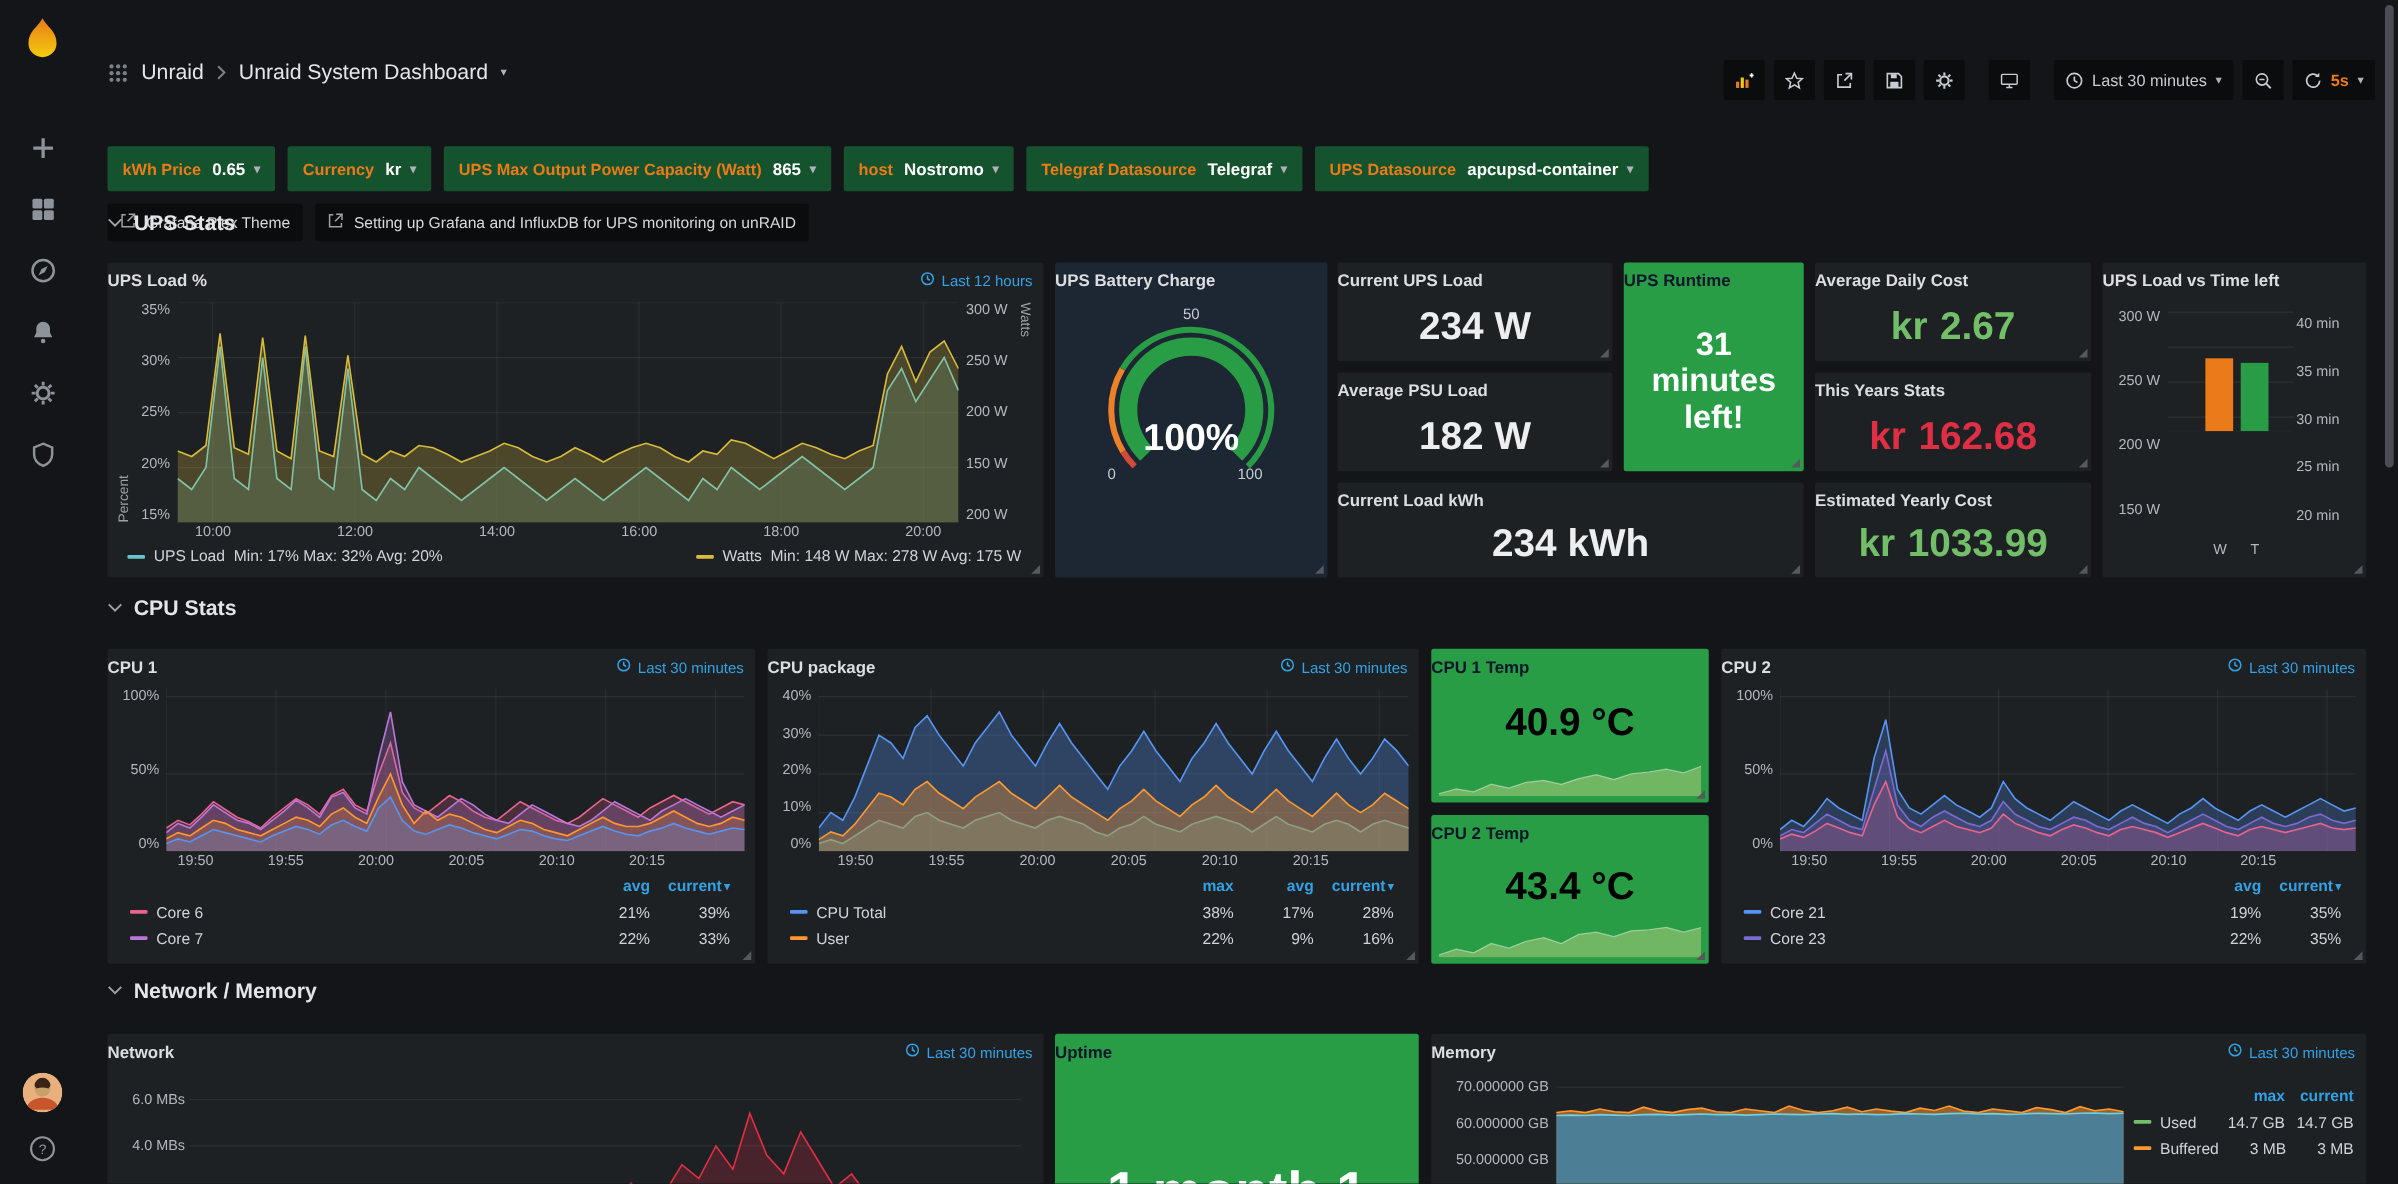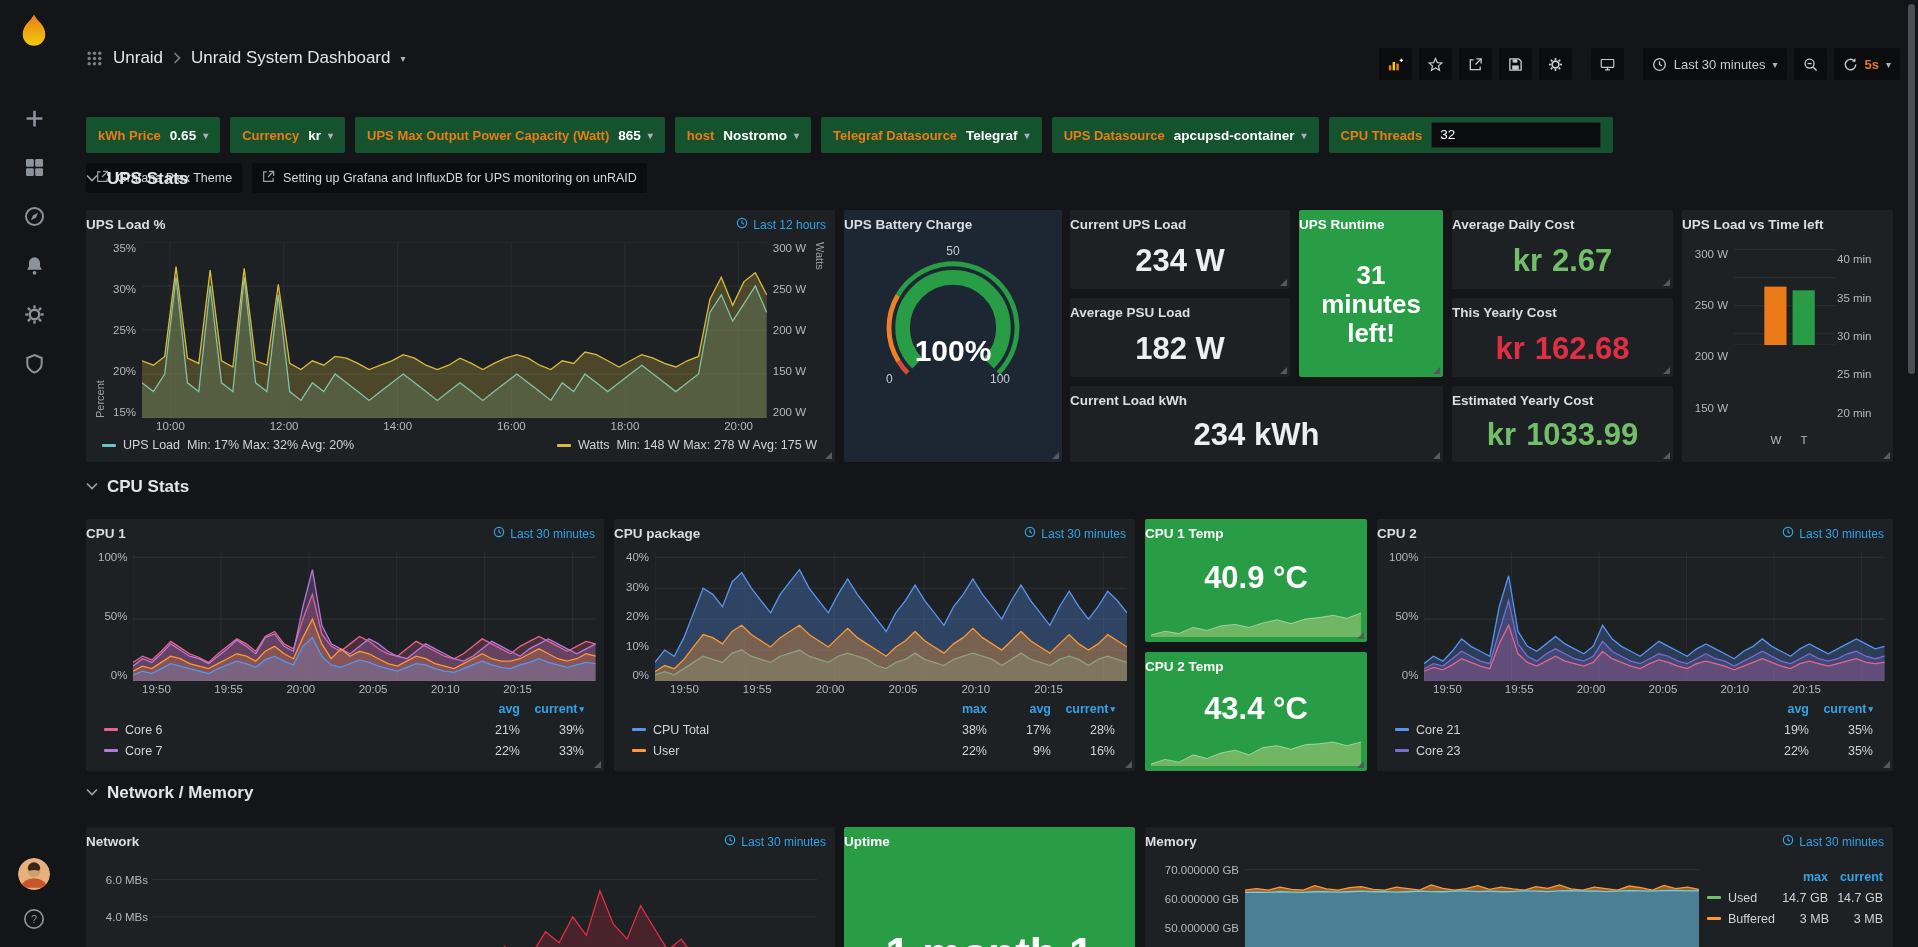--- a/index.html
+++ b/index.html
@@ -46,21 +46,21 @@
   
   .dashboard { position:absolute; left:0; right:0; top:147px; bottom:0; overflow:hidden; }
   .section-h { position:absolute; display:flex; align-items:center; gap:9px; font-size:17px; font-weight:700; color:#e3e5e8; cursor:pointer; }
   .section-h svg { width:12px; height:12px; color:#9da2a8; }
 
   .panel { position:absolute; background:#1e2124; border-radius:2px; }
   .panel::after { content:""; position:absolute; right:3px; bottom:3px; width:0; height:0; border-left:7px solid transparent; border-bottom:7px solid #55585d; }
   .panel.green { background:#299c46; }
   .panel.gaugebg { background:#1c2733; }
   .p-head { height:28px; display:flex; align-items:center; justify-content:flex-start; position:relative; font-weight:700; font-size:13.5px; color:#dcdde0; cursor:pointer; }
-  .green .p-head { color:#ffffff; }
+  .green .p-head { color:#0f172a; }
   .p-time { position:absolute; right:9px; top:7px; display:flex; align-items:center; gap:5px; color:#33a2e5; font-size:12px; font-weight:400; }
   .p-time svg { width:12px; height:12px; }
 
   
   .graph-body { position:absolute; left:0; right:0; top:28px; bottom:0; display:flex; flex-direction:column; padding:4px 8px 6px 6px; }
   .g-row { flex:1; display:flex; min-height:0; }
   .axis-rot { writing-mode:vertical-rl; transform:rotate(180deg); font-size:11px; color:#9da2a8; display:flex; align-items:center; width:15px; }
   .axis-rot.right { transform:none; }
   .yticks { display:flex; flex-direction:column; justify-content:space-between; font-size:11.5px; color:#b4b8be; padding:0 6px; white-space:nowrap; }
   .yticks.left { align-items:flex-end; }
@@ -81,21 +81,21 @@
   .ltc { width:64px; text-align:right; }
   .ltc.cur { display:inline-flex; justify-content:flex-end; align-items:center; gap:2px; }
   .hcaret { font-size:9px; }
 
   
   .stat-body { position:absolute; left:6px; right:6px; top:28px; bottom:6px; display:flex; align-items:center; justify-content:center; gap:10px; text-align:center; }
   .stat-value { font-size:31px; font-weight:700; color:#eceef0; white-space:nowrap; }
   .stat-prefix { font-size:31px; font-weight:700; }
   .t-green { color:#73bf69; }
   .t-red { color:#e02f44; }
-  .green .stat-value { color:#ffffff; }
+  .green .stat-value { color:#000000; }
   .rt-value { font-size:26px; font-weight:700; color:#fff; line-height:1.12; padding:0 14px; }
   .spark { position:absolute; left:6px; right:6px; bottom:5px; height:30px; }
   .spark svg { width:100%; height:100%; }
   .v-top { align-items:flex-start; padding-top:74px; }
   .uptime-value { font-size:44px; font-weight:700; color:#fff; white-space:nowrap; }
 
   
   .gauge-body { position:absolute; inset:28px 0 0; }
   .gauge-svg { position:absolute; left:12px; right:12px; top:10px; height:146px; }
   .gauge-svg svg { width:100%; height:100%; }
@@ -360,24 +360,20 @@
               <span class="caret">▾</span>
             </span>
           </div>
         <div class="var-pill">
             <span class="var-label">UPS Datasource</span>
             <span class="var-value">
               <span>apcupsd-container</span>
               <span class="caret">▾</span>
             </span>
           </div>
-        <div class="var-pill">
-            <span class="var-label">CPU Threads</span>
-            <span class="var-input">32</span>
-          </div>
       </div>
       <div class="links">
         <a class="dash-link">
             <span><svg viewBox="0 0 14 14" width="13" height="13">
                 <path d="M5 2 H1.8 V12.2 H12 V9" fill="none" stroke="currentColor" stroke-width="1.3"></path>
                 <path d="M7.5 1.5 H12.5 V6.5" fill="none" stroke="currentColor" stroke-width="1.3"></path>
                 <path d="M12.5 1.5 L6.5 7.5" stroke="currentColor" stroke-width="1.3"></path>
               </svg></span>
             <span>Grafana Plex Theme</span>
           </a>
@@ -530,21 +526,21 @@
         <div class="p-head">
             <span>Average Daily Cost</span>
           </div>
         <div class="stat-body">
             <span class="stat-prefix t-green">kr</span>
             <span class="stat-value t-green">2.67</span>
           </div>
       </div>
       <div class="panel" style="left:1384px;top:151px;width:221px;height:79px;">
         <div class="p-head">
-            <span>This Yearly Cost</span>
+            <span>This Years Stats</span>
           </div>
         <div class="stat-body">
             <span class="stat-prefix t-red">kr</span>
             <span class="stat-value t-red">162.68</span>
           </div>
       </div>
       <div class="panel" style="left:1384px;top:239px;width:221px;height:76px;">
         <div class="p-head">
             <span>Estimated Yearly Cost</span>
           </div>

